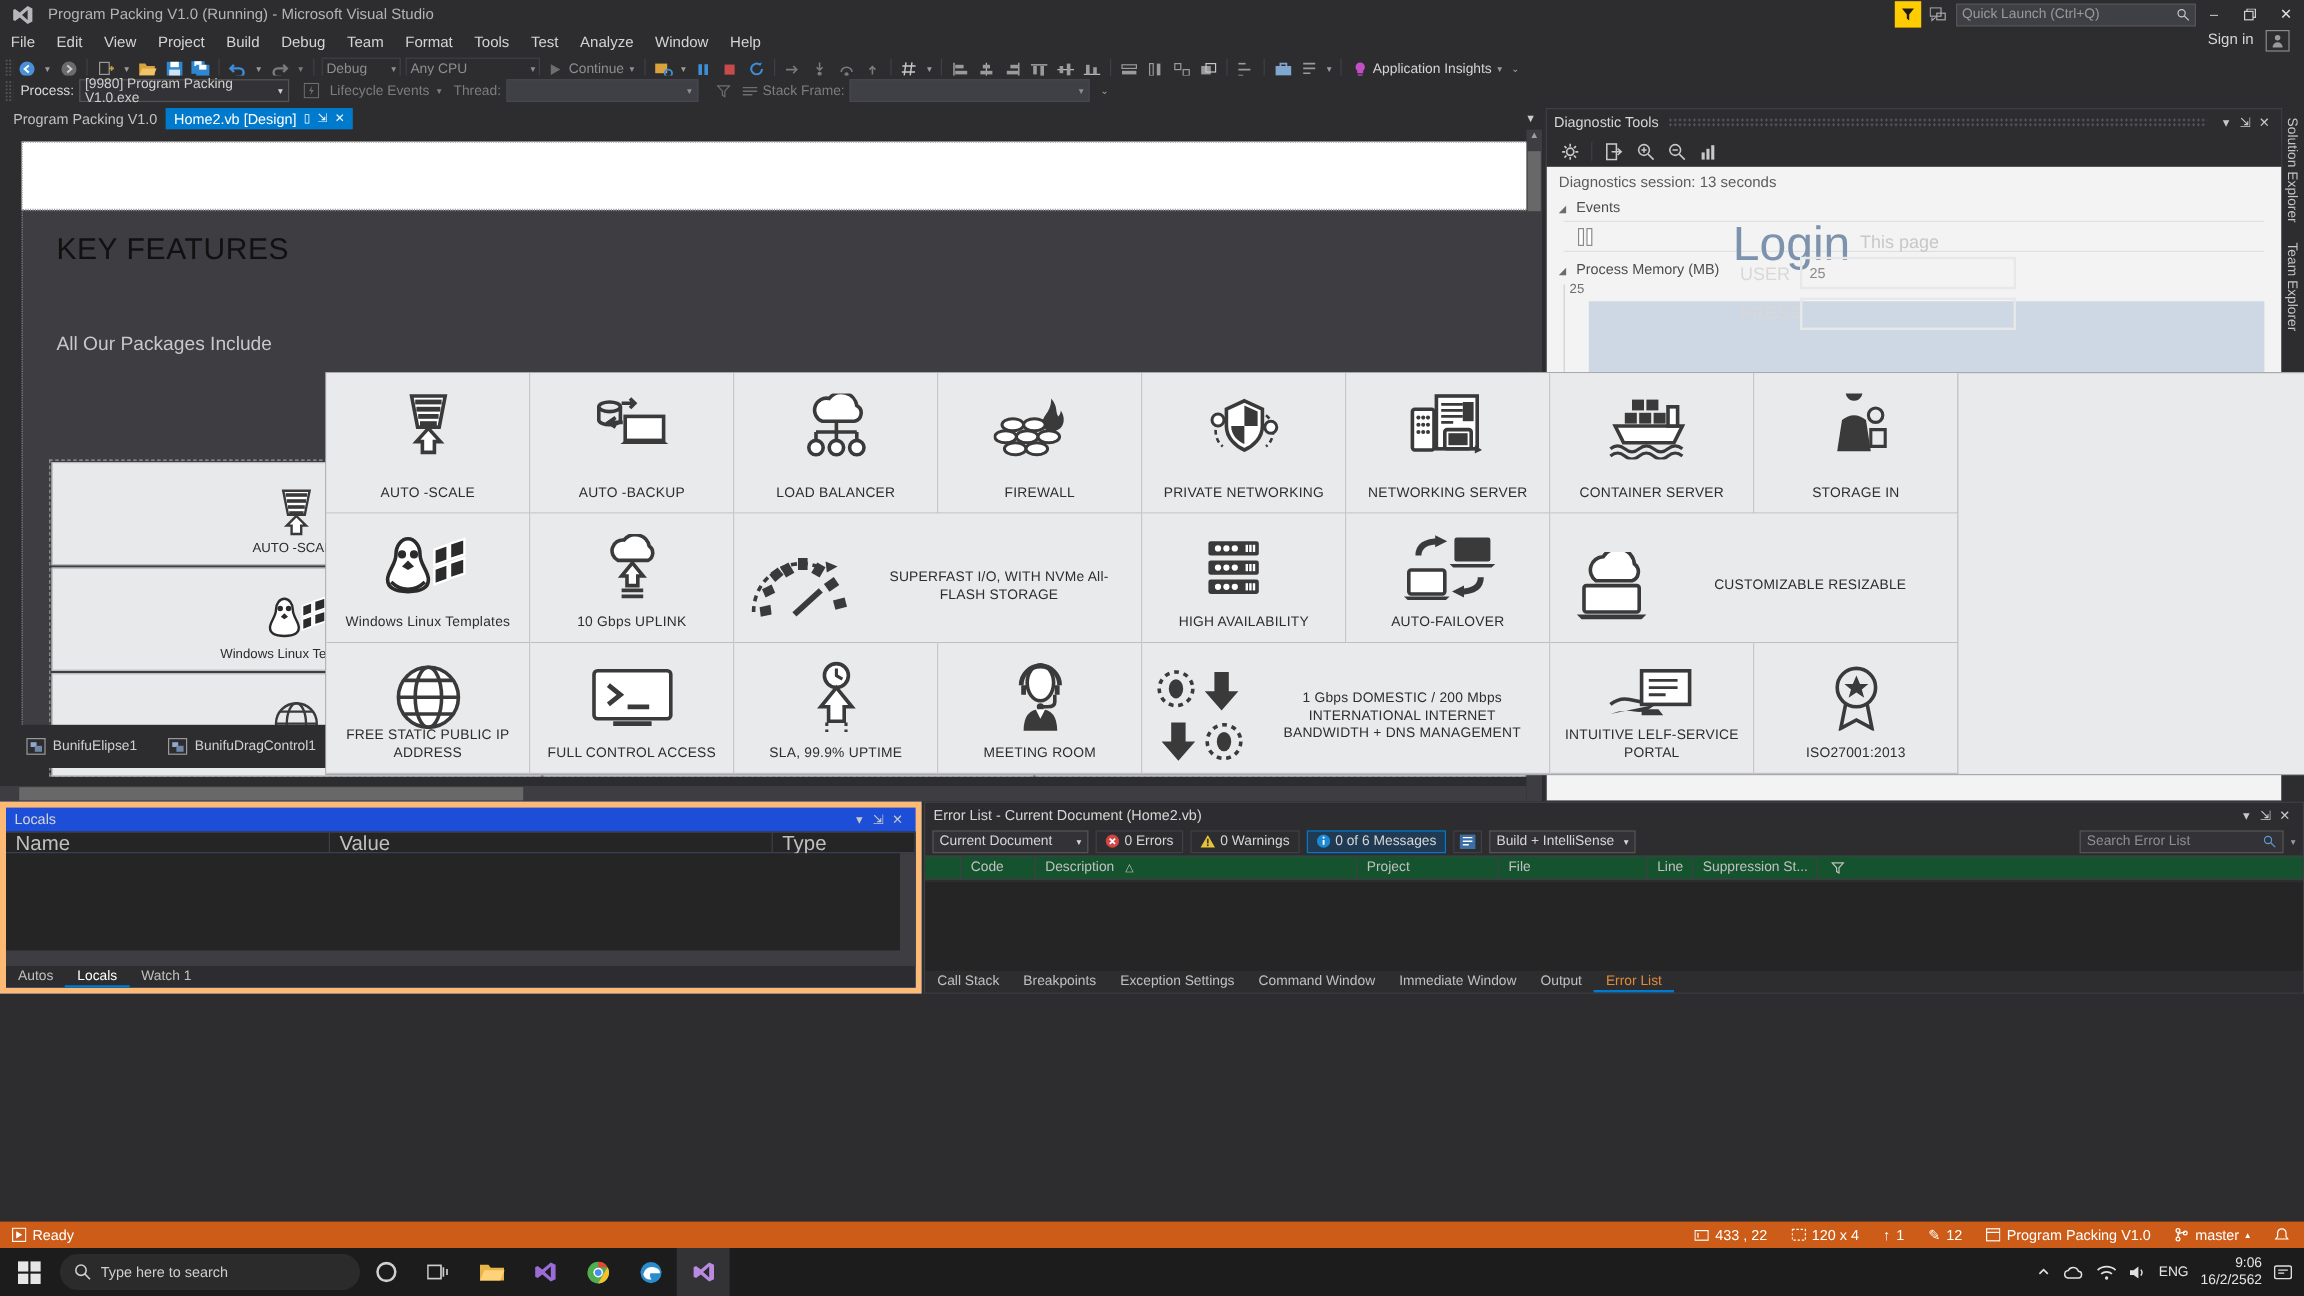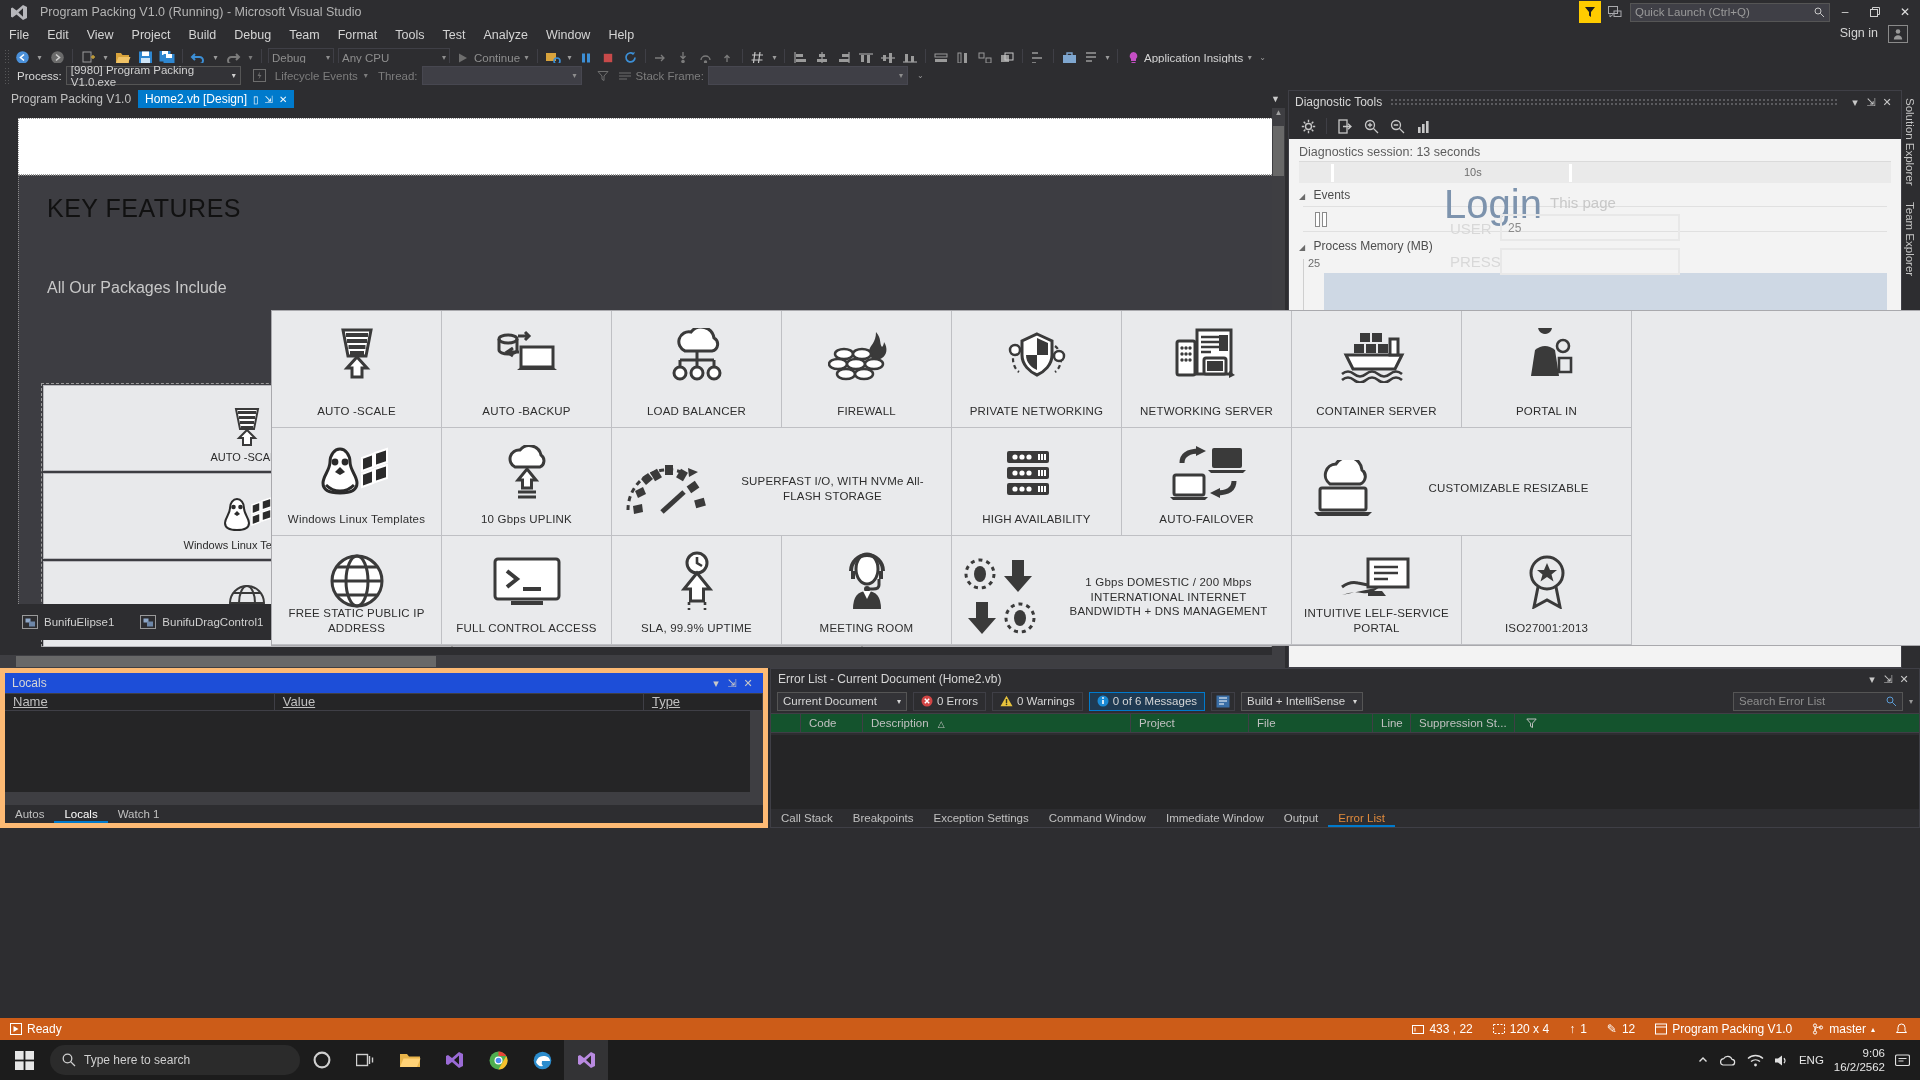--- a/index.html
+++ b/index.html
@@ -155,21 +155,21 @@
   
   #tray{position:absolute;left:0;top:604px;width:1285px;height:36px;background:#2d2d30;display:flex;align-items:center;gap:26px;padding-left:22px;}
   .tray-item{display:flex;align-items:center;gap:6px;color:#d0d0d0;font-size:11.5px;justify-content:space-between;}
   .tray-ico{width:16px;height:14px;border:1px solid #9a9a9a;display:flex;align-items:center;justify-content:center;}
 
   
   #locals{position:absolute;left:0;top:668px;width:768px;height:160px;background:#1d4ed8;border:5px solid #fdba74;}
   .pnl-head{height:20px;display:flex;align-items:center;padding:0 7px;color:#d6d6d6;font-size:12px;}
   .pnl-head .sp{flex:1;}
   .pnl-head .hb{width:16px;text-align:center;color:#c8c8c8;font-size:11px;}
-  .grid-hdr{height:18px;background:#252526;border-top:1px solid #3f3f46;border-bottom:1px solid #3f3f46;display:flex;align-items:center;color:#c0c0c0;font-size:13px;text-decoration:underline;}
+  .grid-hdr{height:18px;background:#252526;border-top:1px solid #3f3f46;border-bottom:1px solid #3f3f46;display:flex;align-items:flex-start;color:#c0c0c0;font-size:17px;}
   .grid-hdr .col{padding-left:8px;border-right:1px solid #3f3f46;height:18px;line-height:18px;}
   #locals-body{position:absolute;left:0;right:0;top:38px;bottom:18px;background:#252526;}
   #locals-scroll{position:absolute;right:0;top:38px;width:13px;bottom:18px;background:#3e3e42;}
   #locals-hscroll{position:absolute;left:0;right:13px;bottom:18px;height:13px;background:#3e3e42;}
   #locals-tabs{position:absolute;left:0;bottom:0;height:18px;width:100%;display:flex;align-items:center;gap:0;background:#2d2d30;}
   .btab{font-size:11.5px;color:#c0c0c0;padding:0 10px;height:18px;line-height:18px;}
   .btab.sel{color:#ffffff;border-bottom:2px solid #007acc;}
 
   #errlist{position:absolute;left:770px;top:668px;width:1150px;height:160px;background:#2d2d30;border:1px solid #3f3f46;}
   #el-toolbar{height:24px;display:flex;align-items:center;gap:6px;padding:0 6px;font-size:11.5px;color:#d0d0d0;}
@@ -707,25 +707,20 @@
     <div class="di">
       <svg width="15" height="15" viewBox="0 0 15 15">
           <rect x="2" y="8" width="2.6" height="6" fill="#c8c8c8"></rect>
           <rect x="6" y="5" width="2.6" height="9" fill="#c8c8c8"></rect>
           <rect x="10" y="2" width="2.6" height="12" fill="#c8c8c8"></rect>
         </svg>
     </div>
   </div>
   <div id="diag-body">
     <div id="sess">Diagnostics session: 13 seconds</div>
-    <div id="ruler">
-      <div class="tick" style="left:32px"></div>
-      <div class="lbl" style="left:165px">10s</div>
-      <div class="tick" style="left:270px"></div>
-    </div>
     <div class="dsec">
       <span class="tri">◢</span>
       <span>Events</span>
     </div>
     <div id="evt-track">
       <div class="ev" style="left:12px"></div>
       <div class="ev" style="left:19px"></div>
     </div>
     <div class="dsec">
       <span class="tri">◢</span>
@@ -883,21 +878,21 @@
     </div>
     <div class="fcell" style="width:170px;height:117px">
       <div class="ficon">
         <svg width="64" height="56" viewBox="0 0 64 56">
             <path d="M30 6 a7 7 0 1 1 0.1 0z" fill="#3a3a3a"></path>
             <path d="M20 22 q10 -8 20 0 l4 26 h-28z" fill="#3a3a3a"></path>
             <circle cx="48" cy="18" r="6" fill="none" stroke="#3a3a3a" stroke-width="2.6"></circle>
             <path d="M44 30 h12 v14 h-12z" fill="none" stroke="#3a3a3a" stroke-width="2.6"></path>
           </svg>
       </div>
-      <div class="flabel">PORTAL IN</div>
+      <div class="flabel">STORAGE IN</div>
     </div>
   </div>
 
   <div class="grid-row">
     <div class="fcell" style="width:170px;height:108px">
       <div class="ficon">
         <svg width="78" height="56" viewBox="0 0 78 56">
             <path d="M22 4 a10 13 0 0 1 10 13 c0 8 7 14 7 21 c0 7 -7 10 -17 10 c-10 0 -17 -3 -17 -10 c0 -7 7 -13 7 -21 a10 13 0 0 1 10 -13z" fill="#fff" stroke="#2b2b2b" stroke-width="3"></path>
             <circle cx="17" cy="17" r="3.4" fill="#2b2b2b"></circle>
             <circle cx="27" cy="17" r="3.4" fill="#2b2b2b"></circle>

